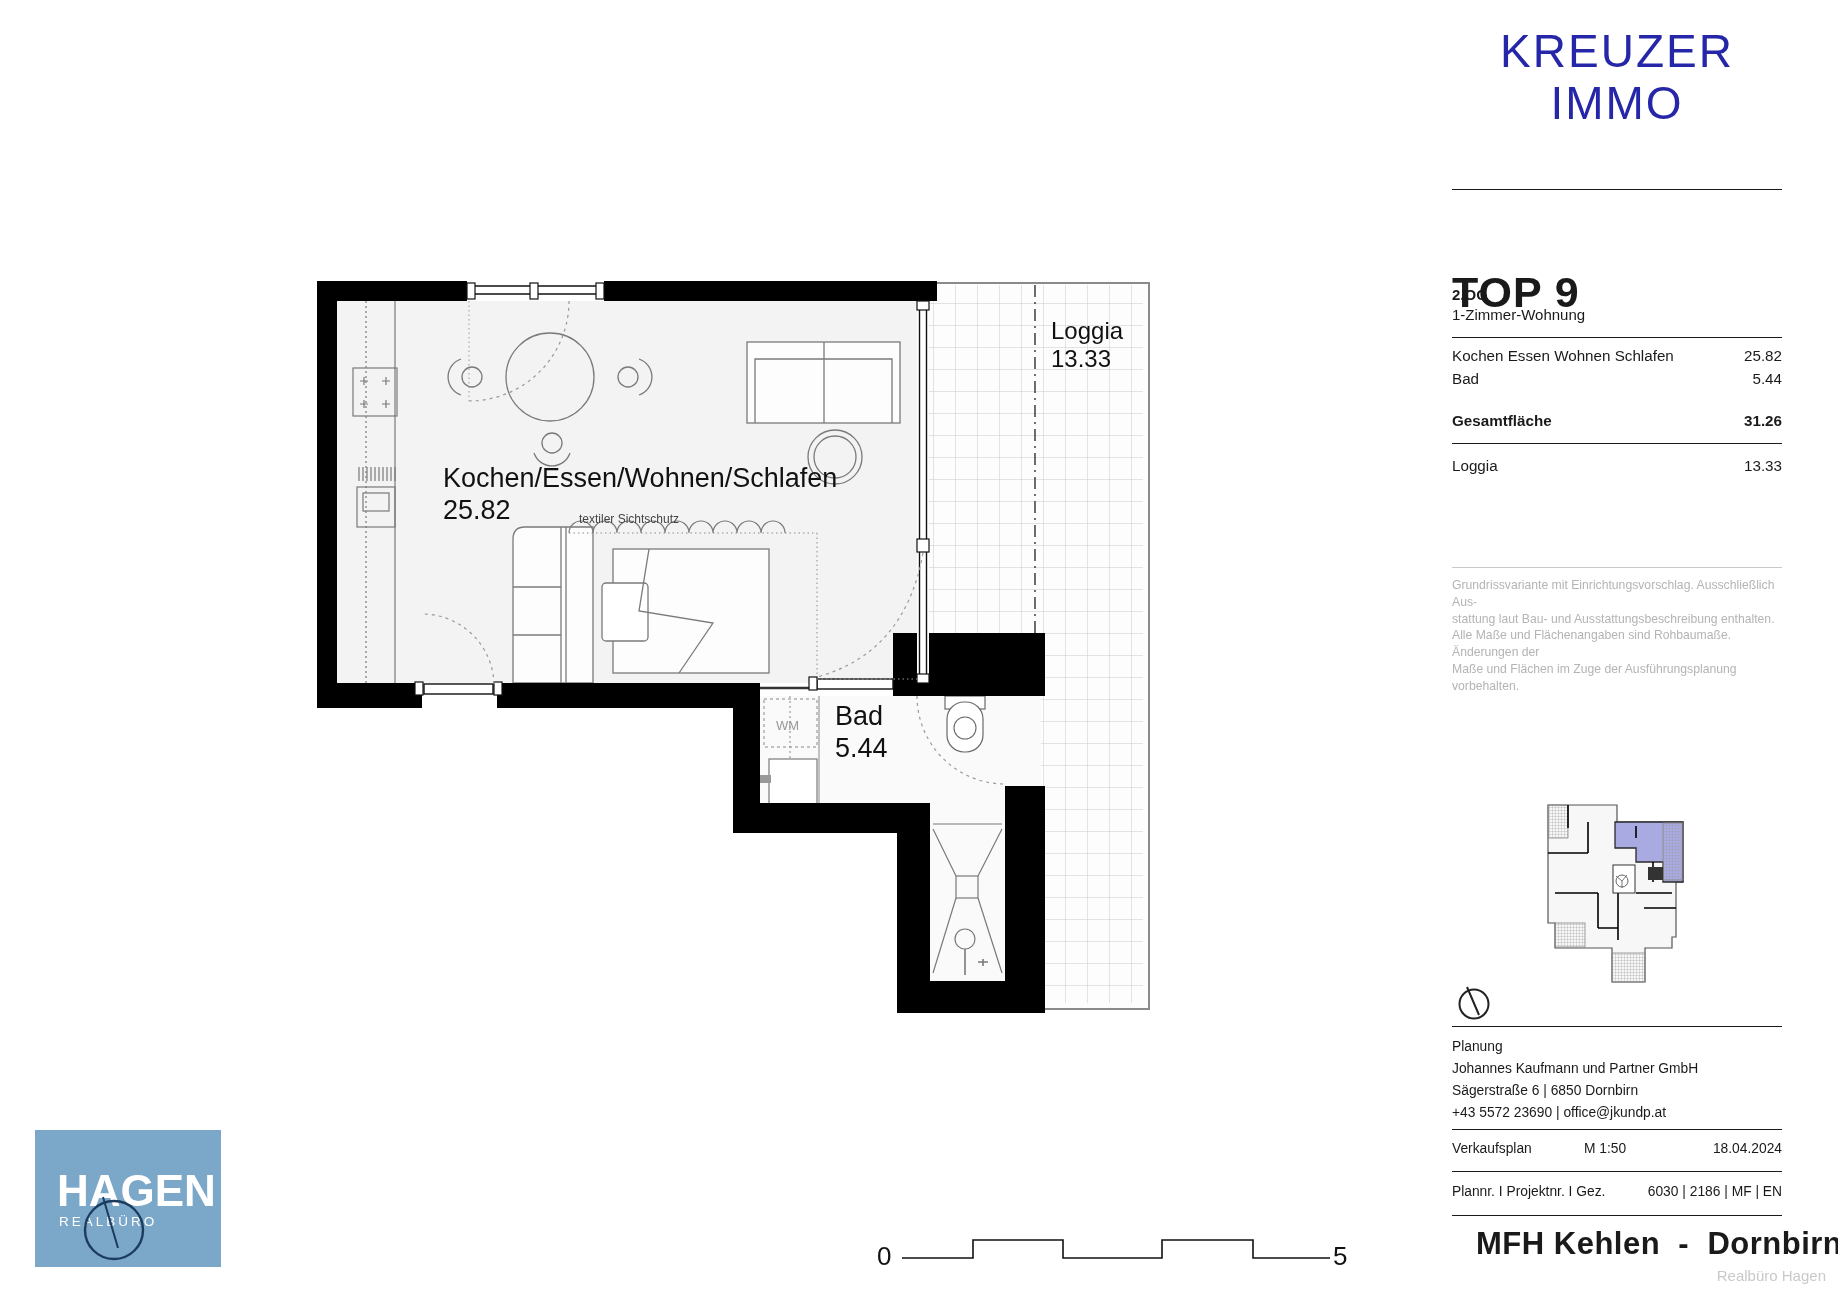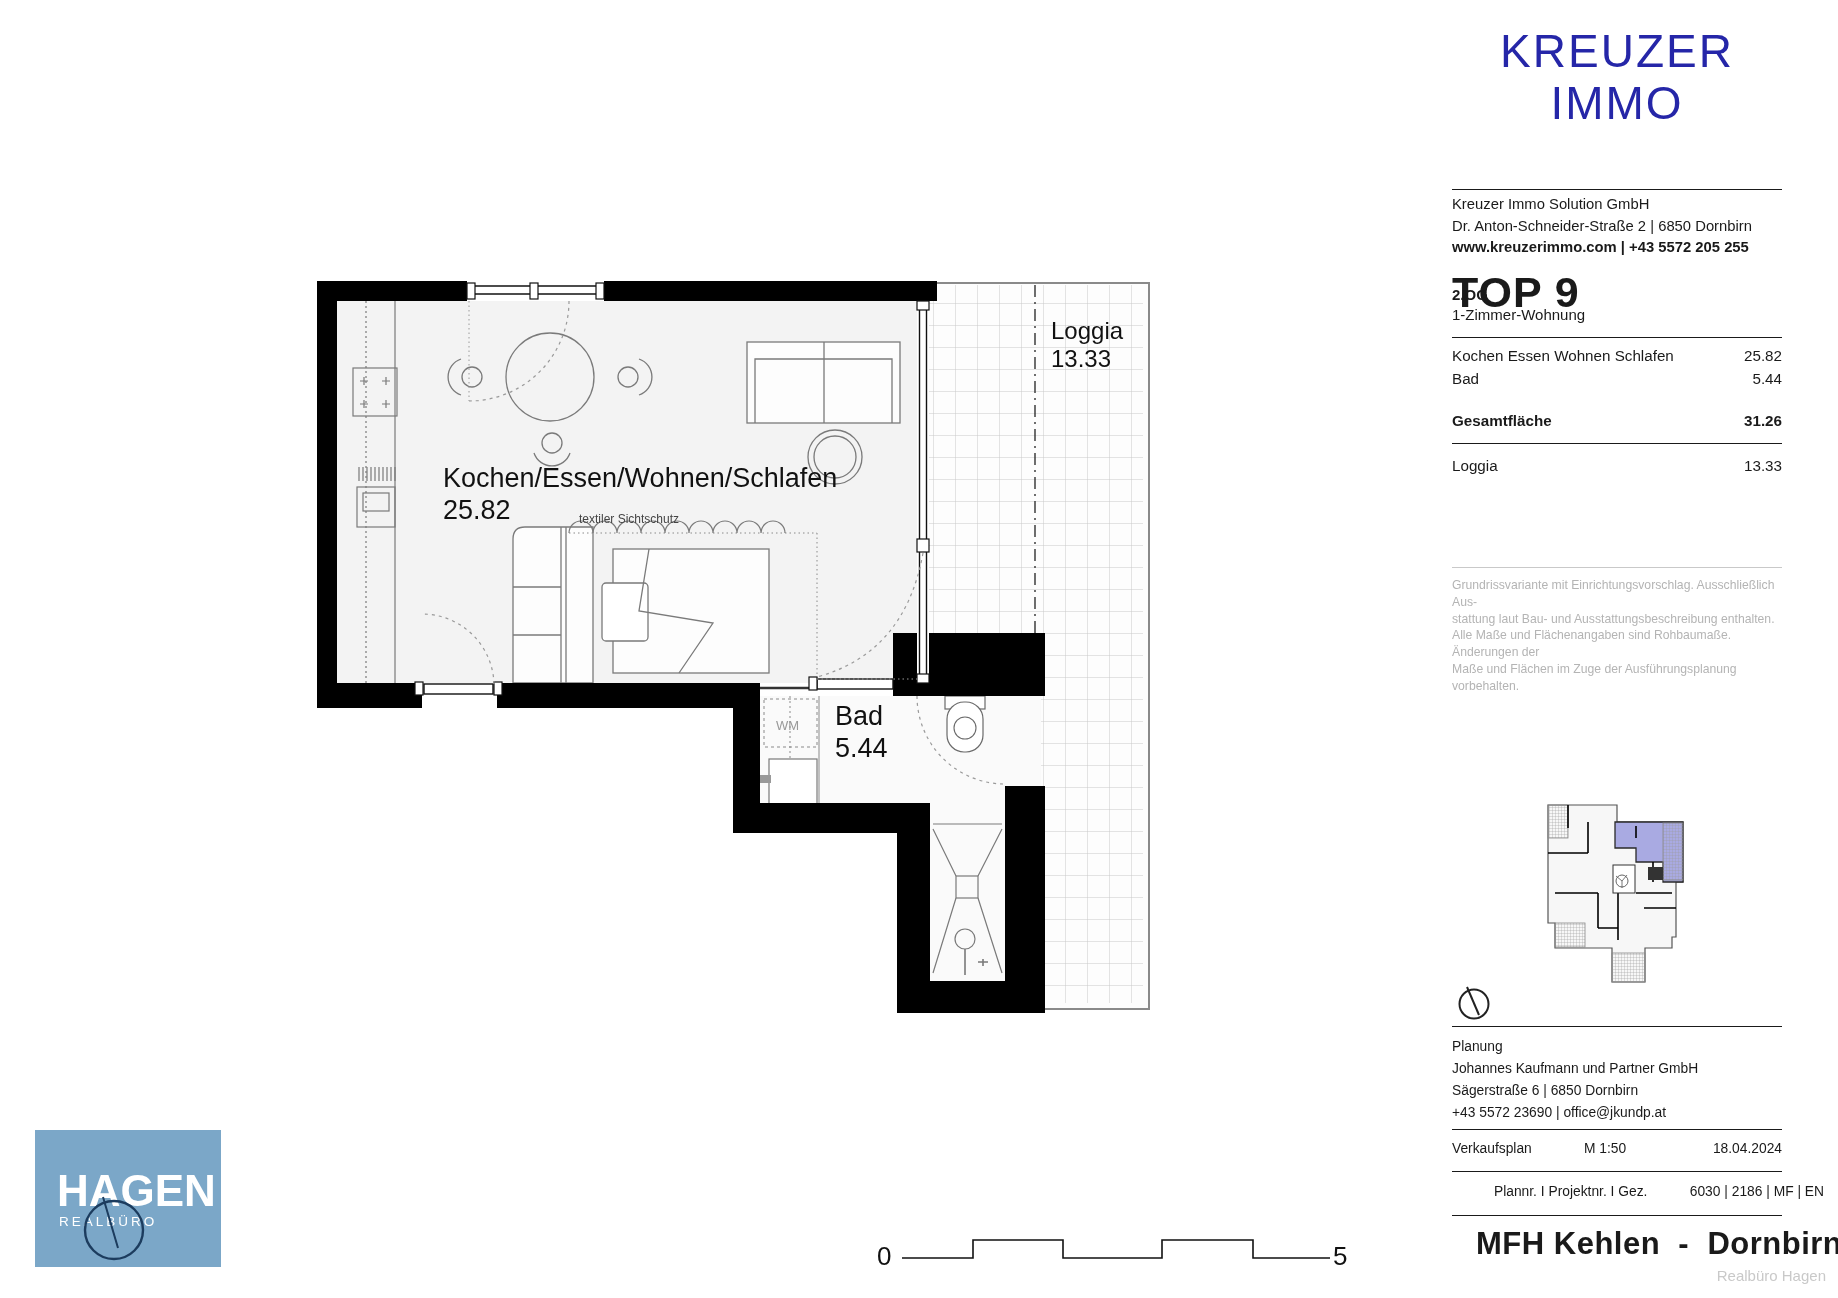--- a/index.html
+++ b/index.html
@@ -17,21 +17,21 @@
   .top9{top:268px;font-size:43px;font-weight:600;letter-spacing:1px;}
   .floorblock{top:276px;text-align:left;font-size:15px;line-height:20px;margin-top:9px;}
   .floorblock .fl{font-weight:600;}
   .arearow{display:flex;justify-content:space-between;font-size:15.2px;}
   .bold{font-weight:700;text-align:center;}
   .disc{font-size:12.2px;line-height:16.8px;color:#b4b4b4;}
   .plan-meta{display:flex;font-size:13.8px;}
   .plan-meta .c1{width:40%;}
   .plan-meta .c2{width:25%;}
   .plan-meta .c3{width:35%;text-align:right;}
-  .numrow{display:flex;justify-content:space-between;font-size:13.8px;margin-left:42px;}
+  .numrow{display:flex;justify-content:space-between;font-size:13.8px;}
   .planning{font-size:13.8px;line-height:22px;}
   .project-title{font-size:31px;font-weight:700;white-space:pre;letter-spacing:0.5px;}
   .watermark{color:#c9c9c9;font-size:15px;}
   
   .hagen{left:35px;top:1130px;width:186px;height:137px;background:#7ba7c8;}
   .hagen .name{position:absolute;left:22px;top:36px;color:#fff;font-size:44px;font-weight:700;letter-spacing:0px;}
   .hagen .subtitle{position:absolute;left:24px;top:84px;color:#fff;font-size:13.5px;letter-spacing:3px;}
   svg text{font-family:"Liberation Sans",sans-serif;}
 </style>
 </head>
@@ -190,25 +190,20 @@
     <text x="468" y="40" font-size="26" fill="#111">5</text>
   </svg>
 
   <div class="abs side brand-logo">
     <div>KREUZER</div>
     <div>IMMO</div>
   </div>
 
   <div class="abs side rule" style="top:189px;"></div>
 
-  <div class="abs side addr">
-    <div>Kreuzer Immo Solution GmbH</div>
-    <div>Dr. Anton-Schneider-Straße 2 | 6850 Dornbirn</div>
-    <div class="bold3">www.kreuzerimmo.com | +43 5572 205 255</div>
-  </div>
 
   <div class="abs side top9" style="width:200px;">TOP 9</div>
   <div class="abs side floorblock">
     <div class="fl">2.OG</div>
     <div>1-Zimmer-Wohnung</div>
   </div>
 
   <div class="abs side rule" style="top:337px;"></div>
 
   <div class="abs side arearow" style="top:347px;">

